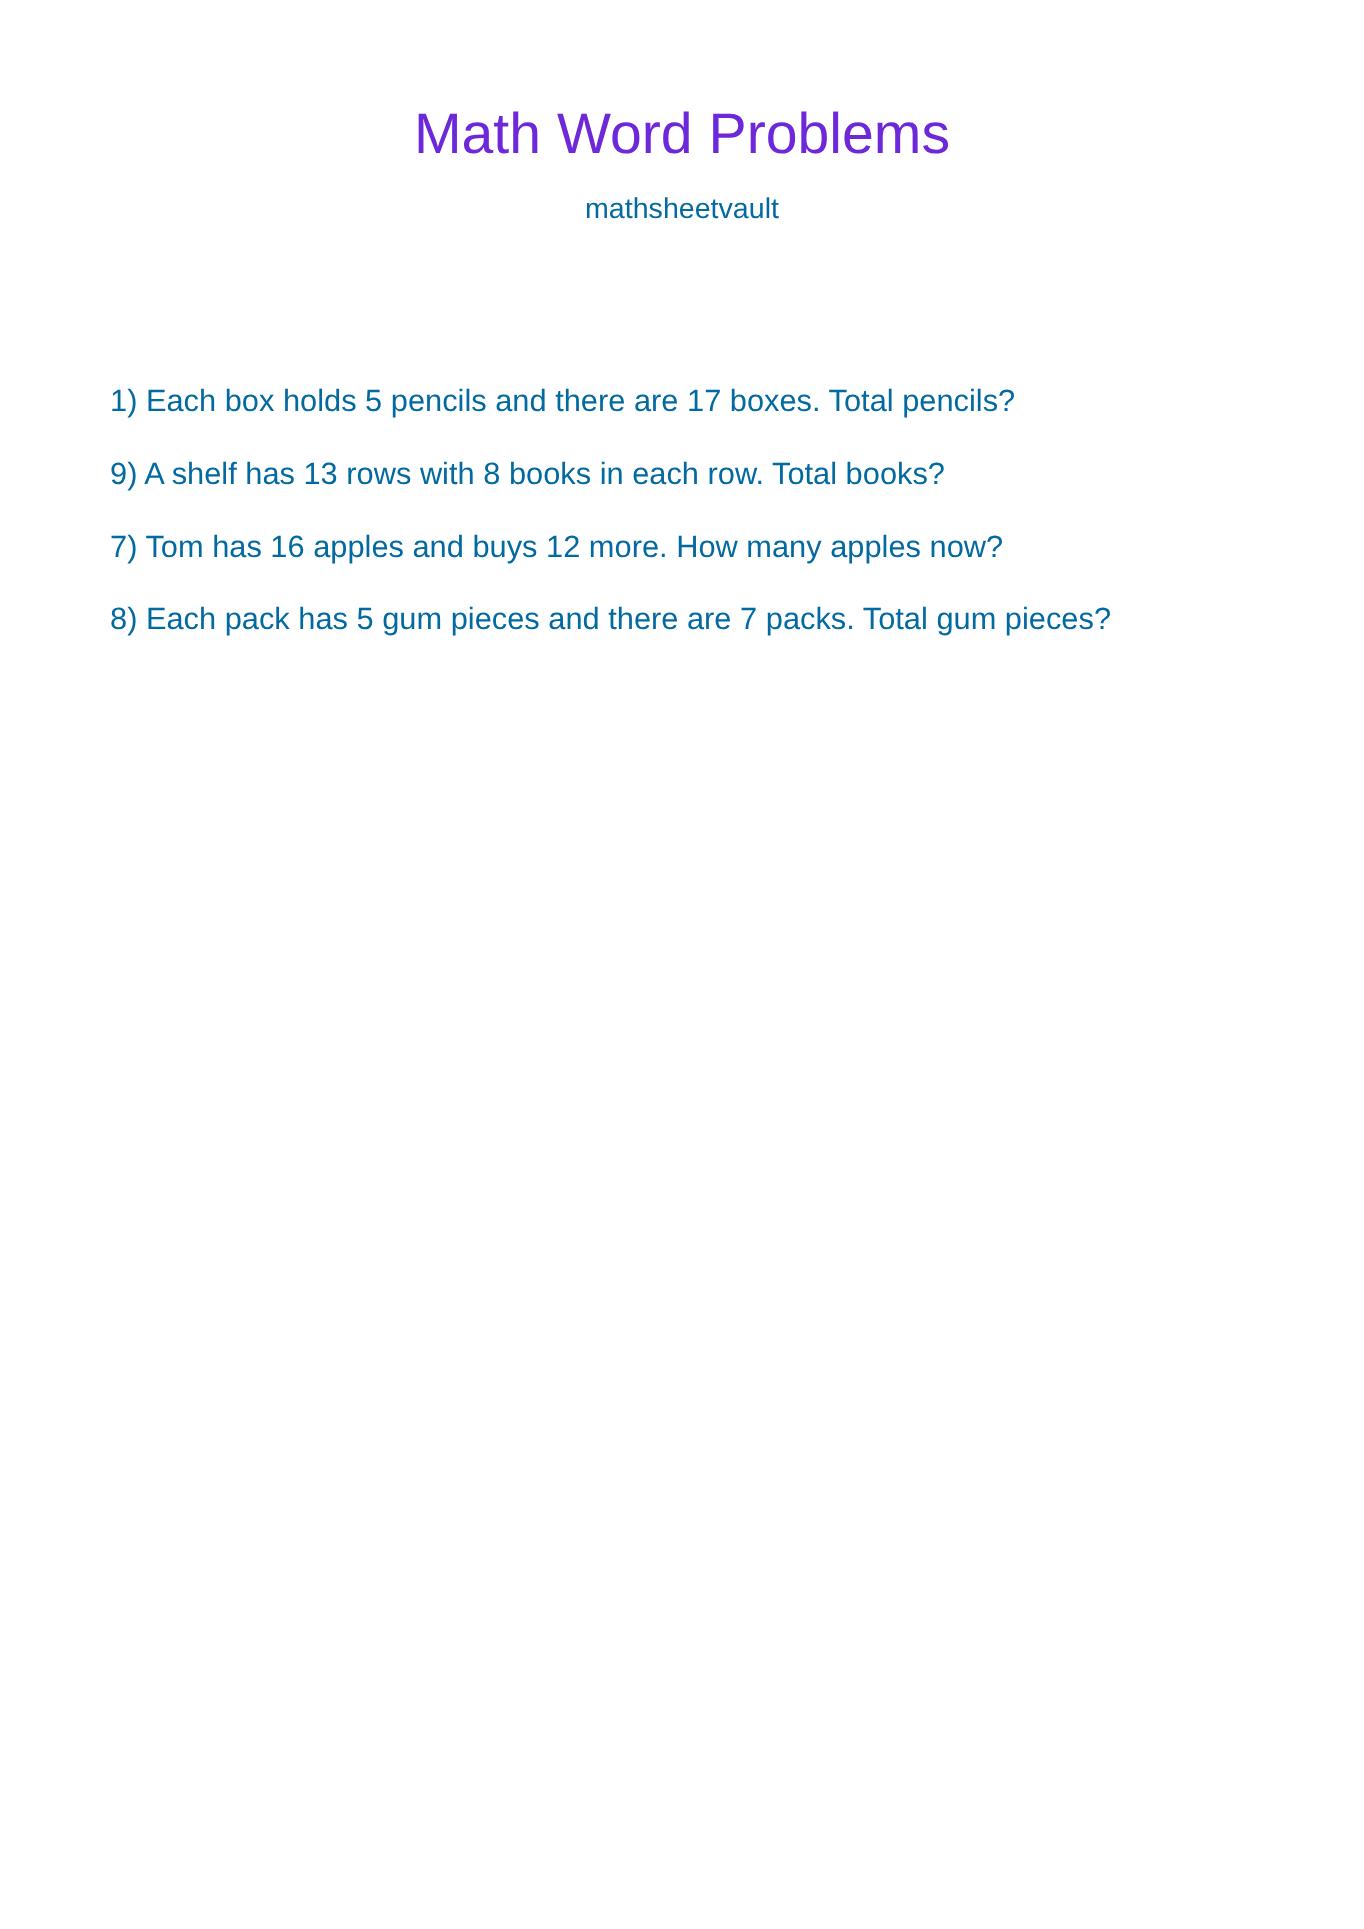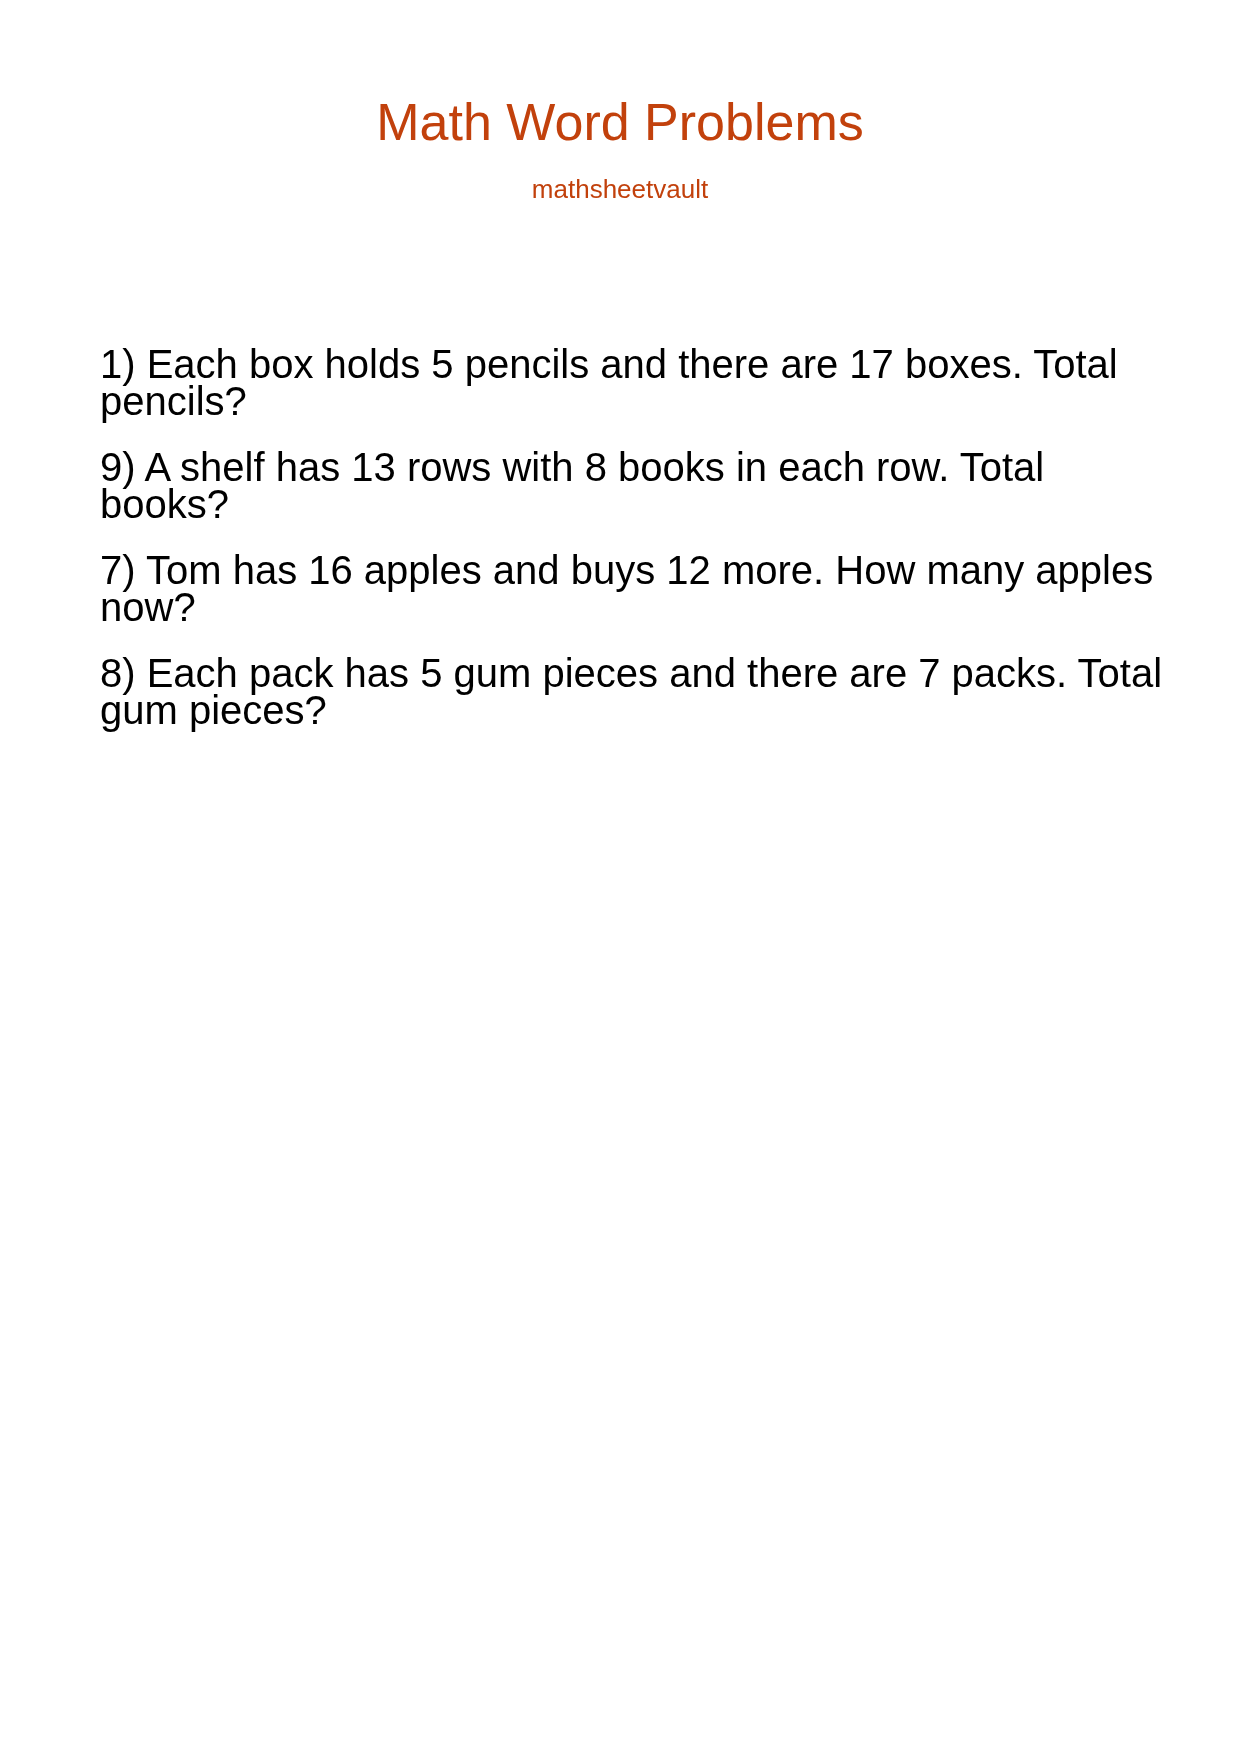--- a/index.html
+++ b/index.html
@@ -18,42 +18,42 @@
     height: 1754px;
     background: #ffffff;
     box-sizing: border-box;
     padding-top: 92px;
   }
   .doc-title {
     margin: 0;
     font-size: 52px;
     line-height: 60px;
     font-weight: 400;
-    color: #c2410c;
+    color: #6d28d9;
     text-align: center;
     letter-spacing: 0px;
   }
   .doc-subtitle {
     margin: 20px 0 0 0;
     font-size: 26px;
     line-height: 34px;
     font-weight: 400;
-    color: #c2410c;
+    color: #0369a1;
     text-align: center;
   }
   .problem-list {
     margin: 140px 0 0 100px;
     width: 1075px;
   }
   .problem-list p {
     margin: 0 0 29px 0;
-    font-size: 40px;
+    font-size: 28px;
     line-height: 37px;
     font-weight: 400;
-    color: #000000;
+    color: #0369a1;
   }
 </style>
 </head>
 <body>
 
 <div class="page">
   <h1 class="doc-title">Math Word Problems</h1>
   <div class="doc-subtitle">mathsheetvault</div>
 
   <div class="problem-list">

